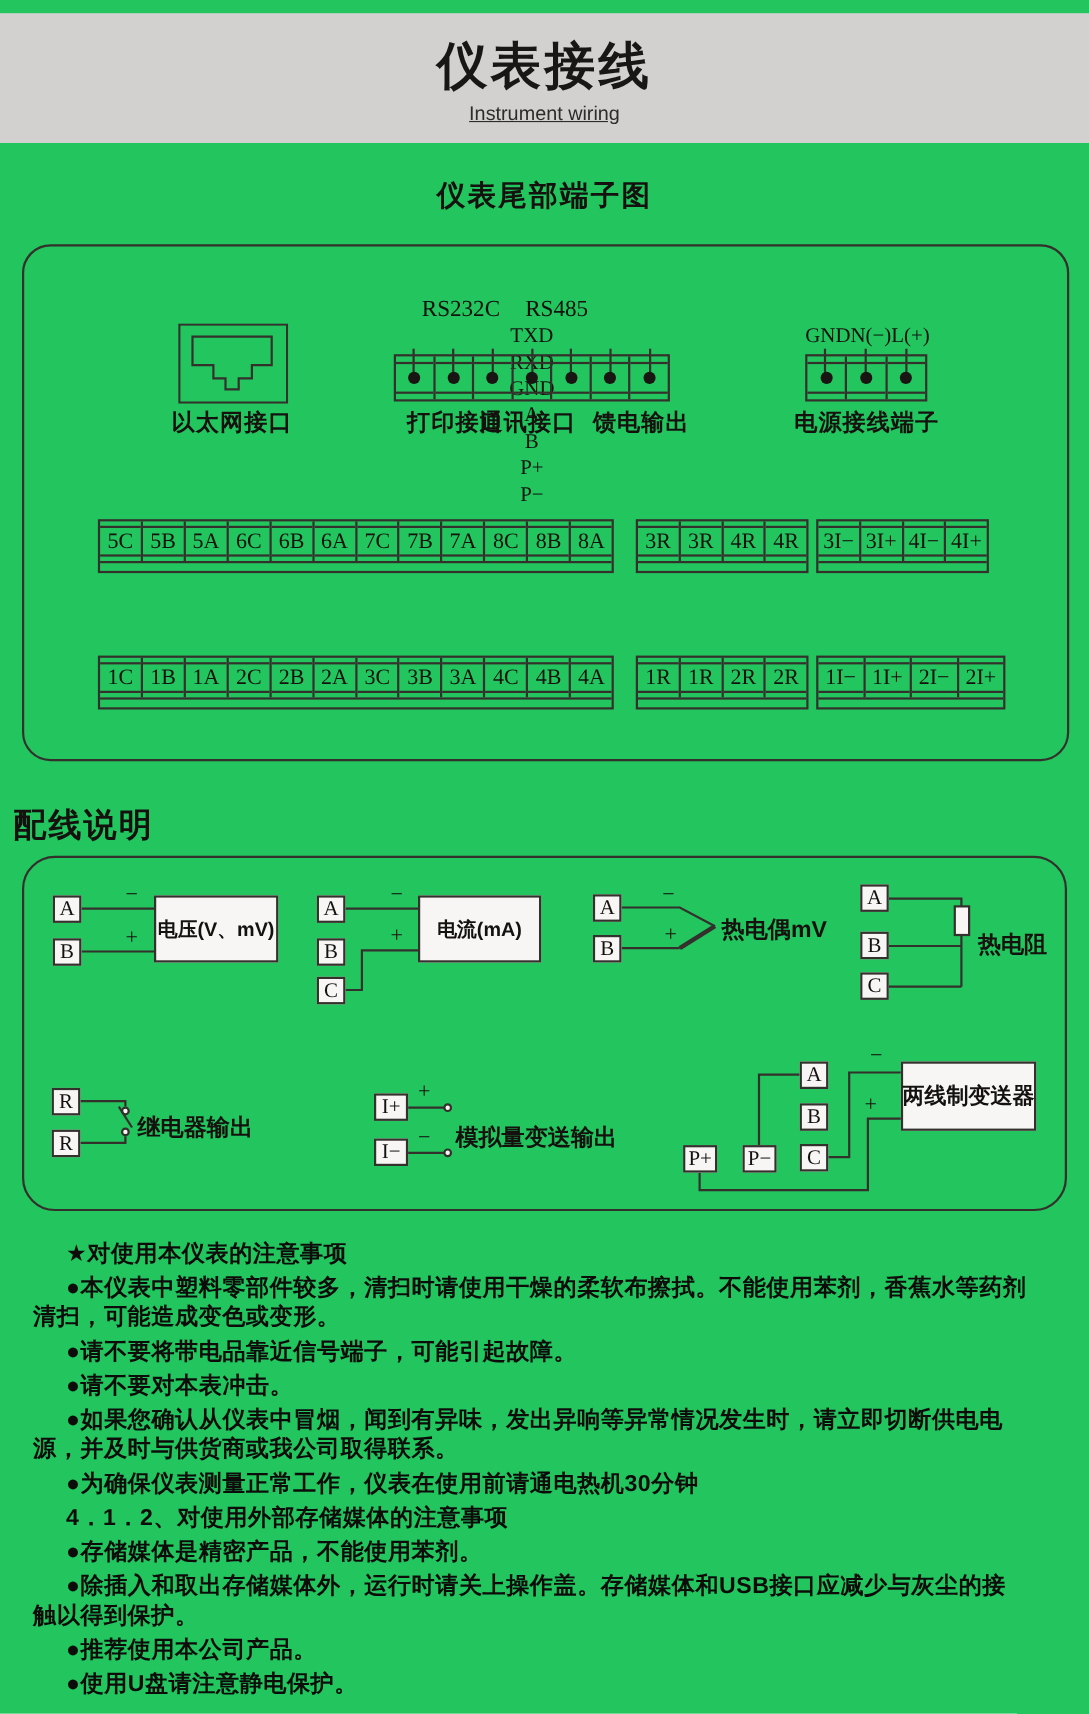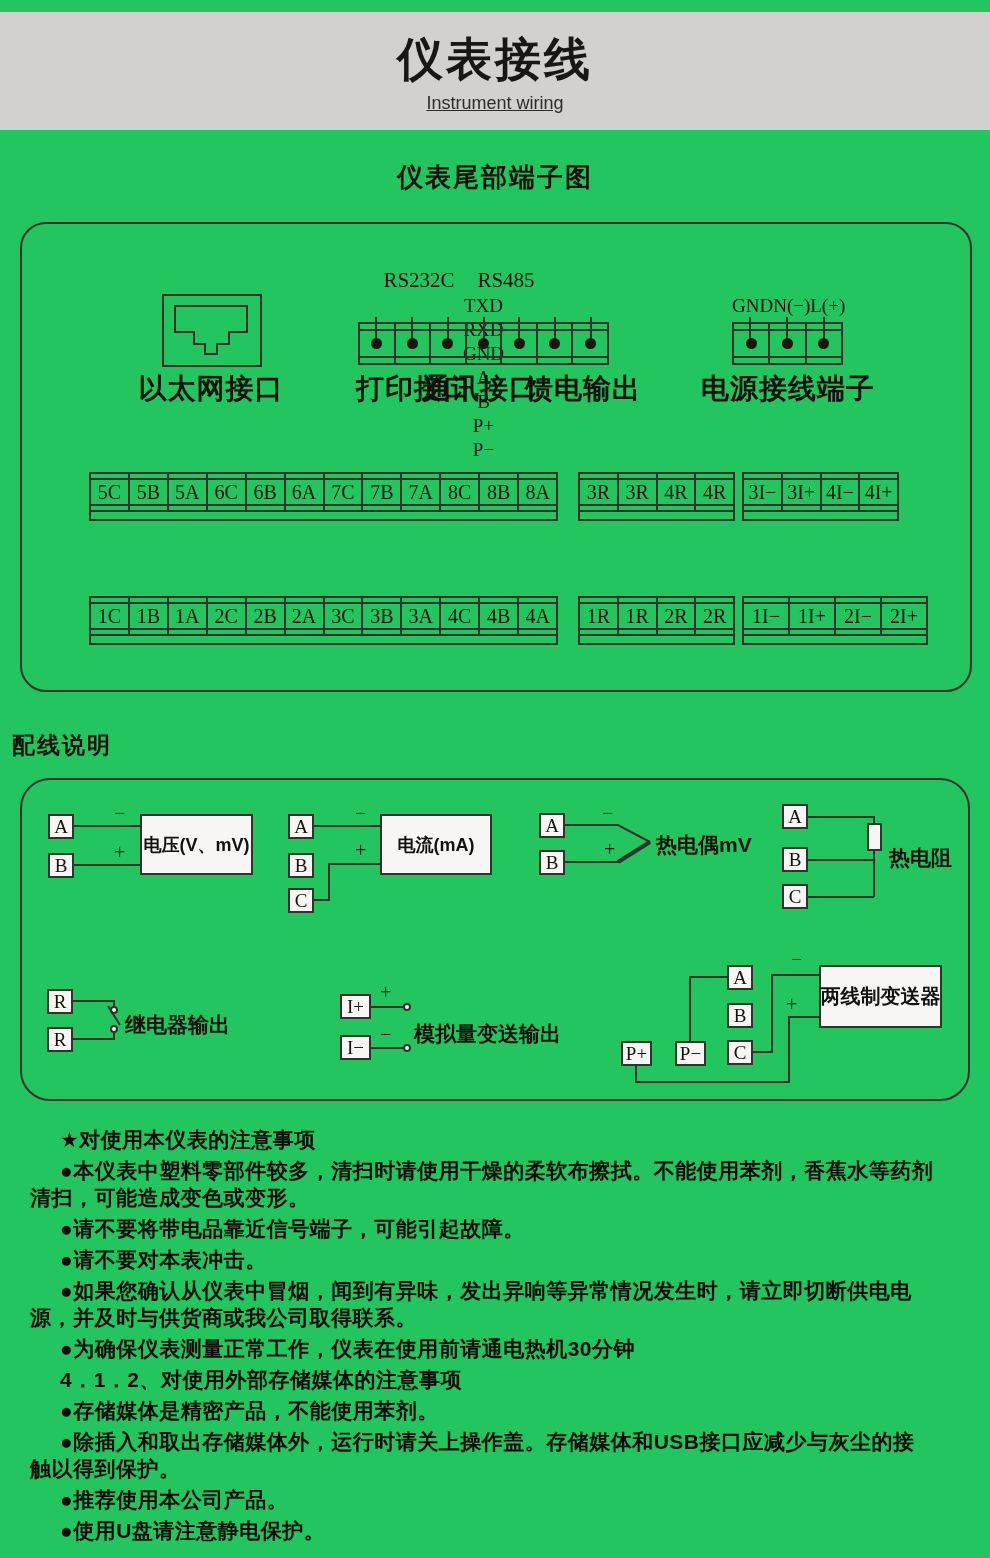--- a/index.html
+++ b/index.html
@@ -22,33 +22,33 @@
   .pcell:last-child{border-right:none;}
   .pcell::before{content:"";position:absolute;left:0;right:0;top:5px;border-top:2px solid #34302c;}
   .pcell::after{content:"";position:absolute;left:0;right:0;bottom:5px;border-bottom:2px solid #34302c;}
   .dot{width:11px;height:11px;border-radius:50%;background:#181512;}
   .stem{position:absolute;width:2px;height:27px;top:93px;background:#34302c;}
   .pin-row{position:absolute;display:flex;height:24px;}
   .pin-label{flex:1;text-align:center;font-family:"Liberation Serif","DejaVu Serif",serif;
              font-size:19px;white-space:nowrap;line-height:24px;}
   .bus-label{position:absolute;top:44px;transform:translateX(-50%);
              font-family:"Liberation Serif","DejaVu Serif",serif;font-size:21px;}
-  .caption{position:absolute;top:146px;transform:translateX(-50%);font-size:28px;font-weight:700;
+  .caption{position:absolute;top:146px;transform:translateX(-50%);font-size:21px;font-weight:700;
            letter-spacing:1px;white-space:nowrap;}
   
   .tblock{position:absolute;border:2px solid #34302c;box-sizing:border-box;background:transparent;}
   .bcells{display:flex;height:36px;}
   .bcell{position:relative;flex:1;border-right:2px solid #34302c;display:flex;align-items:center;
          justify-content:center;font-family:"Liberation Serif","DejaVu Serif",serif;font-size:20px;white-space:nowrap;}
   .bcell:last-child{border-right:none;}
   .bcell::before{content:"";position:absolute;left:0;right:0;top:4px;border-top:2px solid #34302c;}
   .bcell::after{content:"";position:absolute;left:0;right:0;bottom:4px;border-bottom:2px solid #34302c;}
   .bbase{height:7px;border-top:2px solid #34302c;}
   
-  .wiring-title{position:absolute;left:12px;top:730px;margin:0;font-size:23px;font-weight:700;letter-spacing:2px;}
+  .wiring-title{position:absolute;left:12px;top:730px;margin:0;font-size:30px;font-weight:700;letter-spacing:2px;}
   .wires{position:absolute;left:0;top:0;}
   .tbox{position:absolute;width:26px;height:25px;box-sizing:border-box;border:2px solid #34302c;
         display:flex;align-items:center;justify-content:center;
         font-family:"Liberation Serif","DejaVu Serif",serif;font-size:19px;background:#f7f6f5;}
   .tbox.wide{width:31px;}
   .bigbox{position:absolute;box-sizing:border-box;border:2px solid #34302c;display:flex;
           align-items:center;justify-content:center;font-size:18px;font-weight:700;
           letter-spacing:0px;background:#f7f6f5;white-space:nowrap;}
   .sign{position:absolute;font-family:"Liberation Serif","DejaVu Serif",serif;font-size:20px;}
   .dlabel{position:absolute;font-size:21px;font-weight:700;white-space:nowrap;}
@@ -198,21 +198,21 @@
     </div>
     <div class="tblock" style="left:556px;top:372px;width:157px;">
       <div class="bcells">
           <div class="bcell">1R</div>
           <div class="bcell">1R</div>
           <div class="bcell">2R</div>
           <div class="bcell">2R</div>
         </div>
       <div class="bbase"></div>
     </div>
-    <div class="tblock" style="left:720px;top:372px;width:186px;">
+    <div class="tblock" style="left:720px;top:372px;width:172px;">
       <div class="bcells">
           <div class="bcell">1I−</div>
           <div class="bcell">1I+</div>
           <div class="bcell">2I−</div>
           <div class="bcell">2I+</div>
         </div>
       <div class="bbase"></div>
     </div>
   </section>
 

